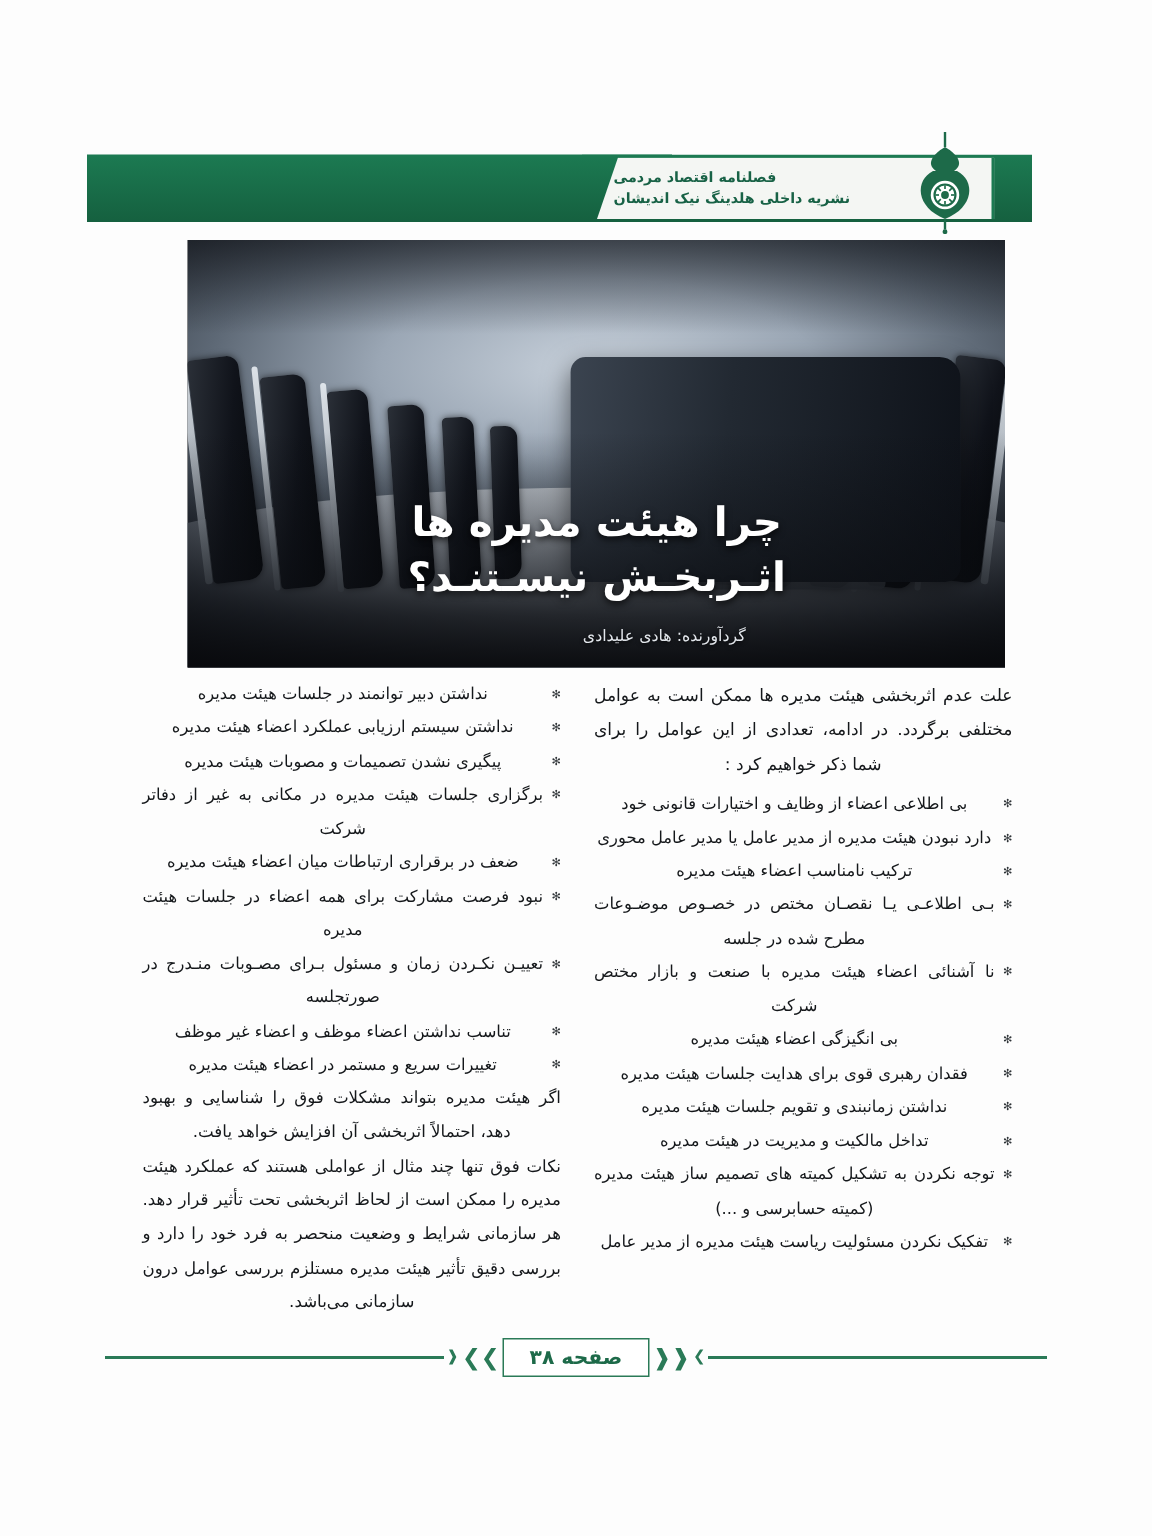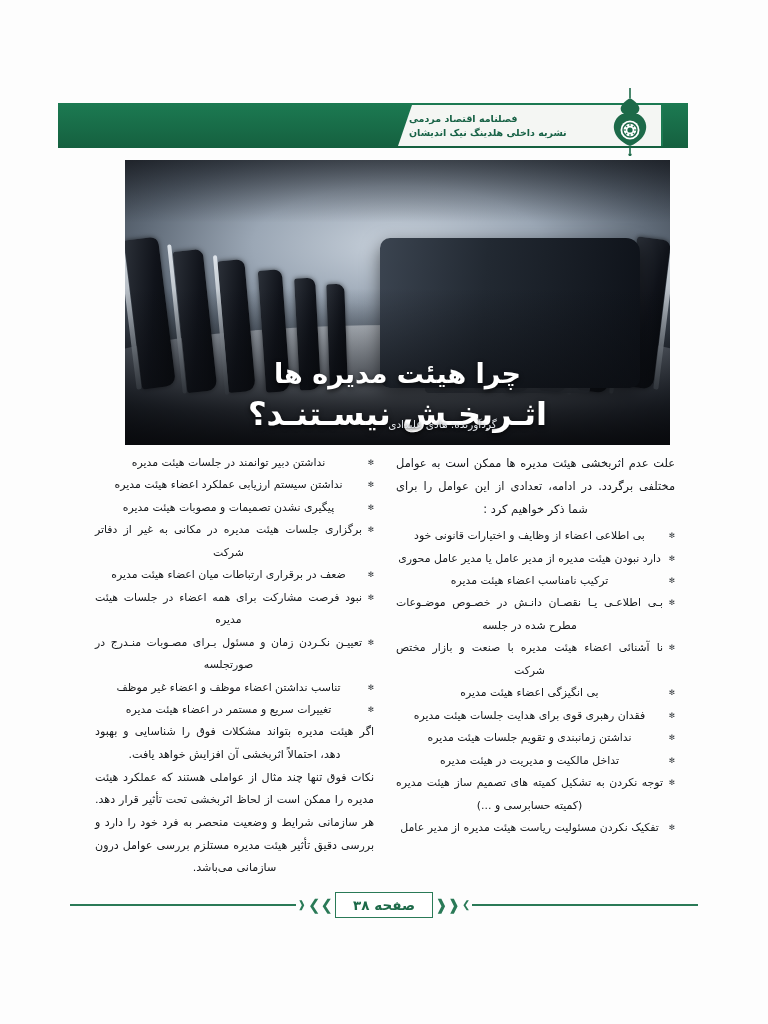--- a/index.html
+++ b/index.html
@@ -132,22 +132,22 @@
     top:170px;
     text-align:center;
     color:#ffffff;
     font-weight:bold;
     text-shadow:0 2px 5px rgba(0,0,0,.75);
     direction:rtl;
     line-height:1.38;
     padding:0 40px;
     box-sizing:border-box;
   }
-  .hero-title-l1{font-size:27px;letter-spacing:.5px;margin-top:25px;}
-  .hero-title-l2{font-size:32px;letter-spacing:.5px;}
+  .hero-title-l1{font-size:27px;letter-spacing:.5px;}
+  .hero-title-l2{font-size:27px;letter-spacing:.5px;}
   .hero-author{
     position:absolute;
     left:0;right:0;
     top:258px;
     text-align:center;
     color:#e3e7ec;
     font-size:10.5px;
     direction:rtl;
     text-shadow:0 1px 3px rgba(0,0,0,.8);
     padding-left:90px;
@@ -317,21 +317,21 @@
   </div>
 
   <div class="columns">
 
     <div class="col">
       <p class="intro">علت عدم اثربخشی هیئت مدیره ها ممکن است به عوامل مختلفی برگردد. در ادامه، تعدادی از این عوامل را برای شما ذکر خواهیم کرد :</p>
       <ul class="bullets">
         <li>بی اطلاعی اعضاء از وظایف و اختیارات قانونی خود</li>
         <li>دارد نبودن هیئت مدیره از مدیر عامل یا مدیر عامل محوری</li>
         <li>ترکیب نامناسب اعضاء هیئت مدیره</li>
-        <li>بـی اطلاعـی یـا نقصـان دانـش در خصـوص موضـوعات مطرح شده در جلسه</li>
+        <li>بـی اطلاعـی یـا نقصـان مختص در خصـوص موضـوعات مطرح شده در جلسه</li>
         <li>نا آشنائی اعضاء هیئت مدیره با صنعت و بازار مختص شرکت</li>
         <li>بی انگیزگی اعضاء هیئت مدیره</li>
         <li>فقدان رهبری قوی برای هدایت جلسات هیئت مدیره</li>
         <li>نداشتن زمانبندی و تقویم جلسات هیئت مدیره</li>
         <li>تداخل مالکیت و مدیریت در هیئت مدیره</li>
         <li>توجه نکردن به تشکیل کمیته های تصمیم ساز هیئت مدیره (کمیته حسابرسی و ...)</li>
         <li>تفکیک نکردن مسئولیت ریاست هیئت مدیره از مدیر عامل</li>
       </ul>
     </div>
 

